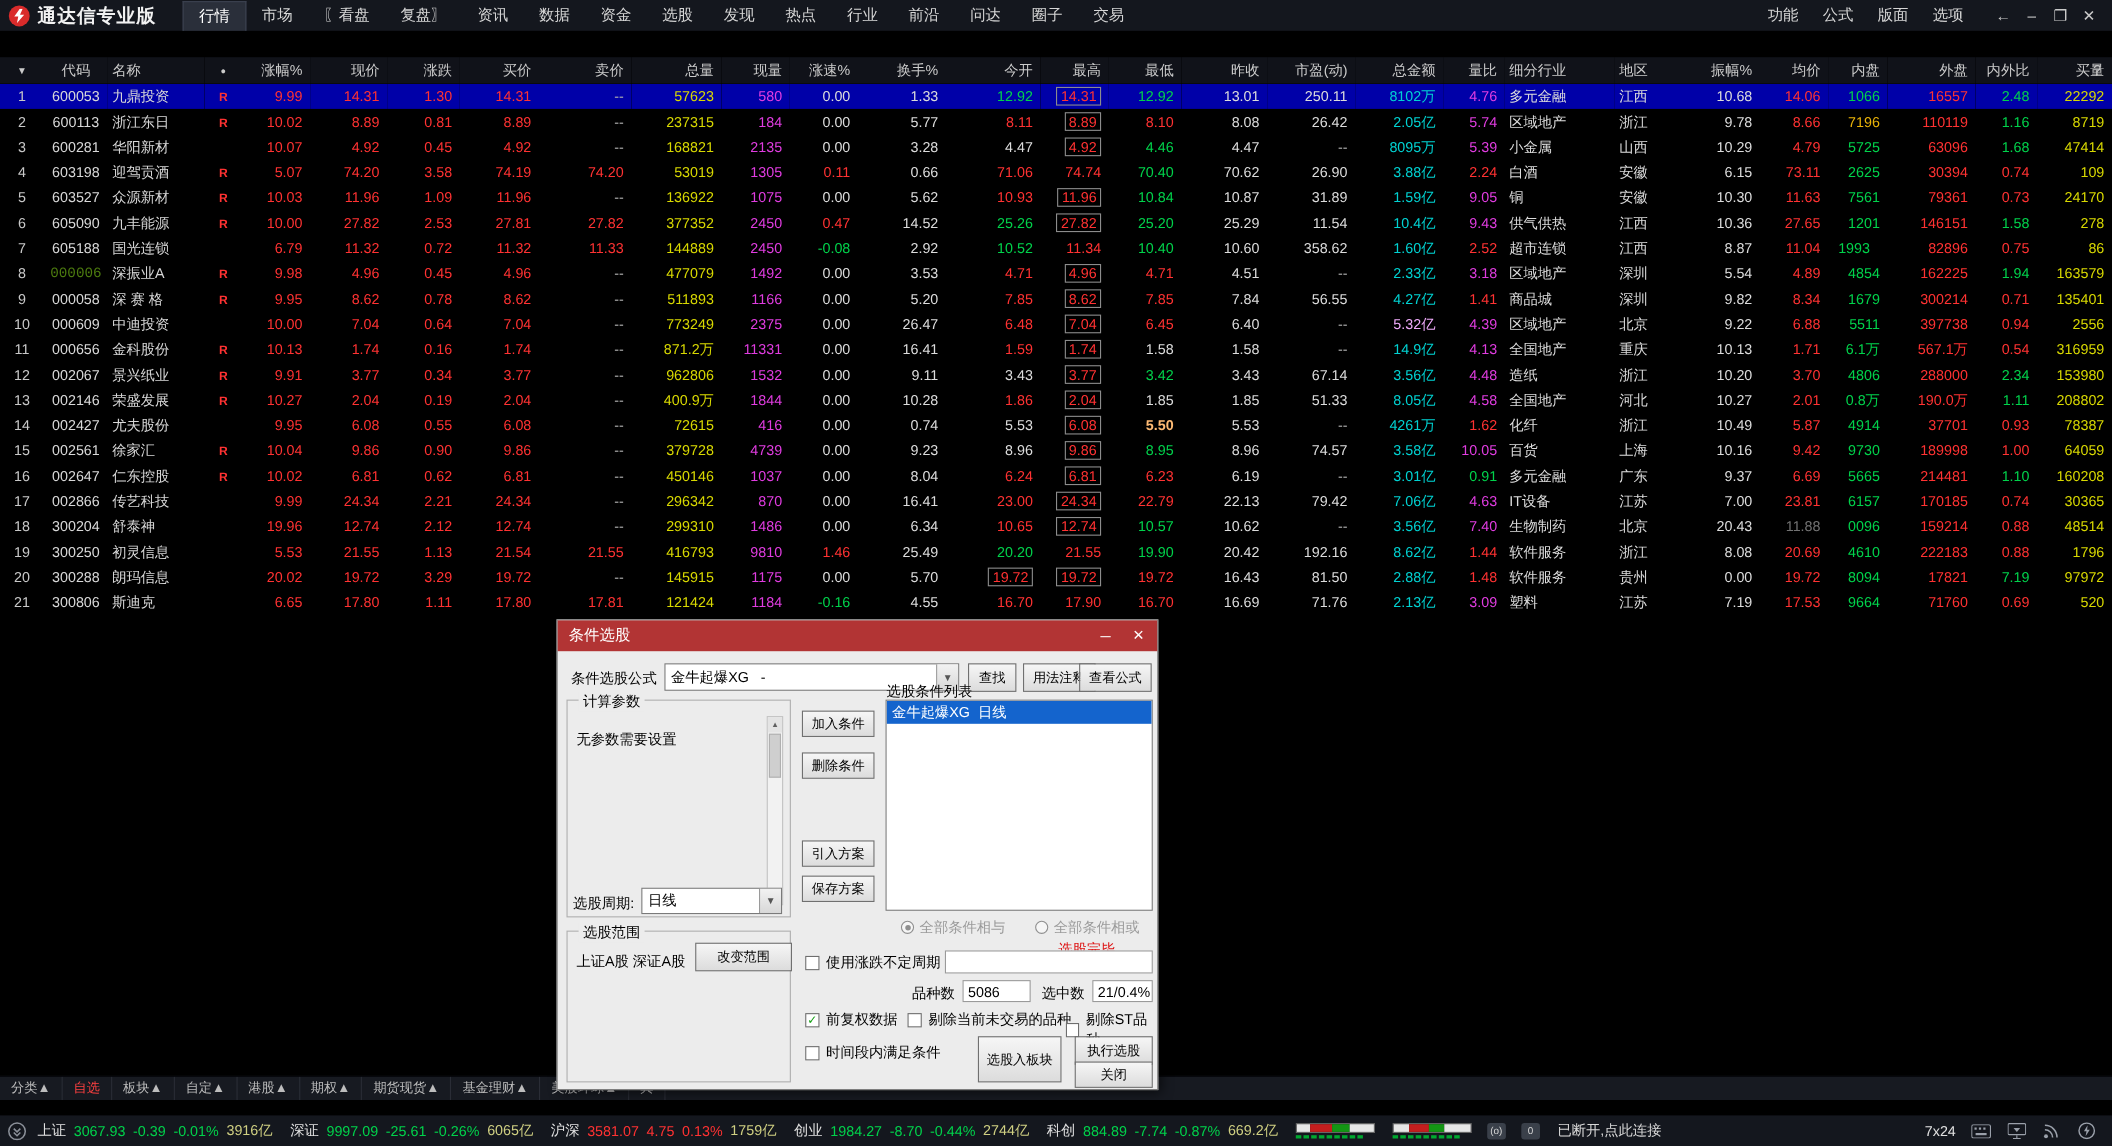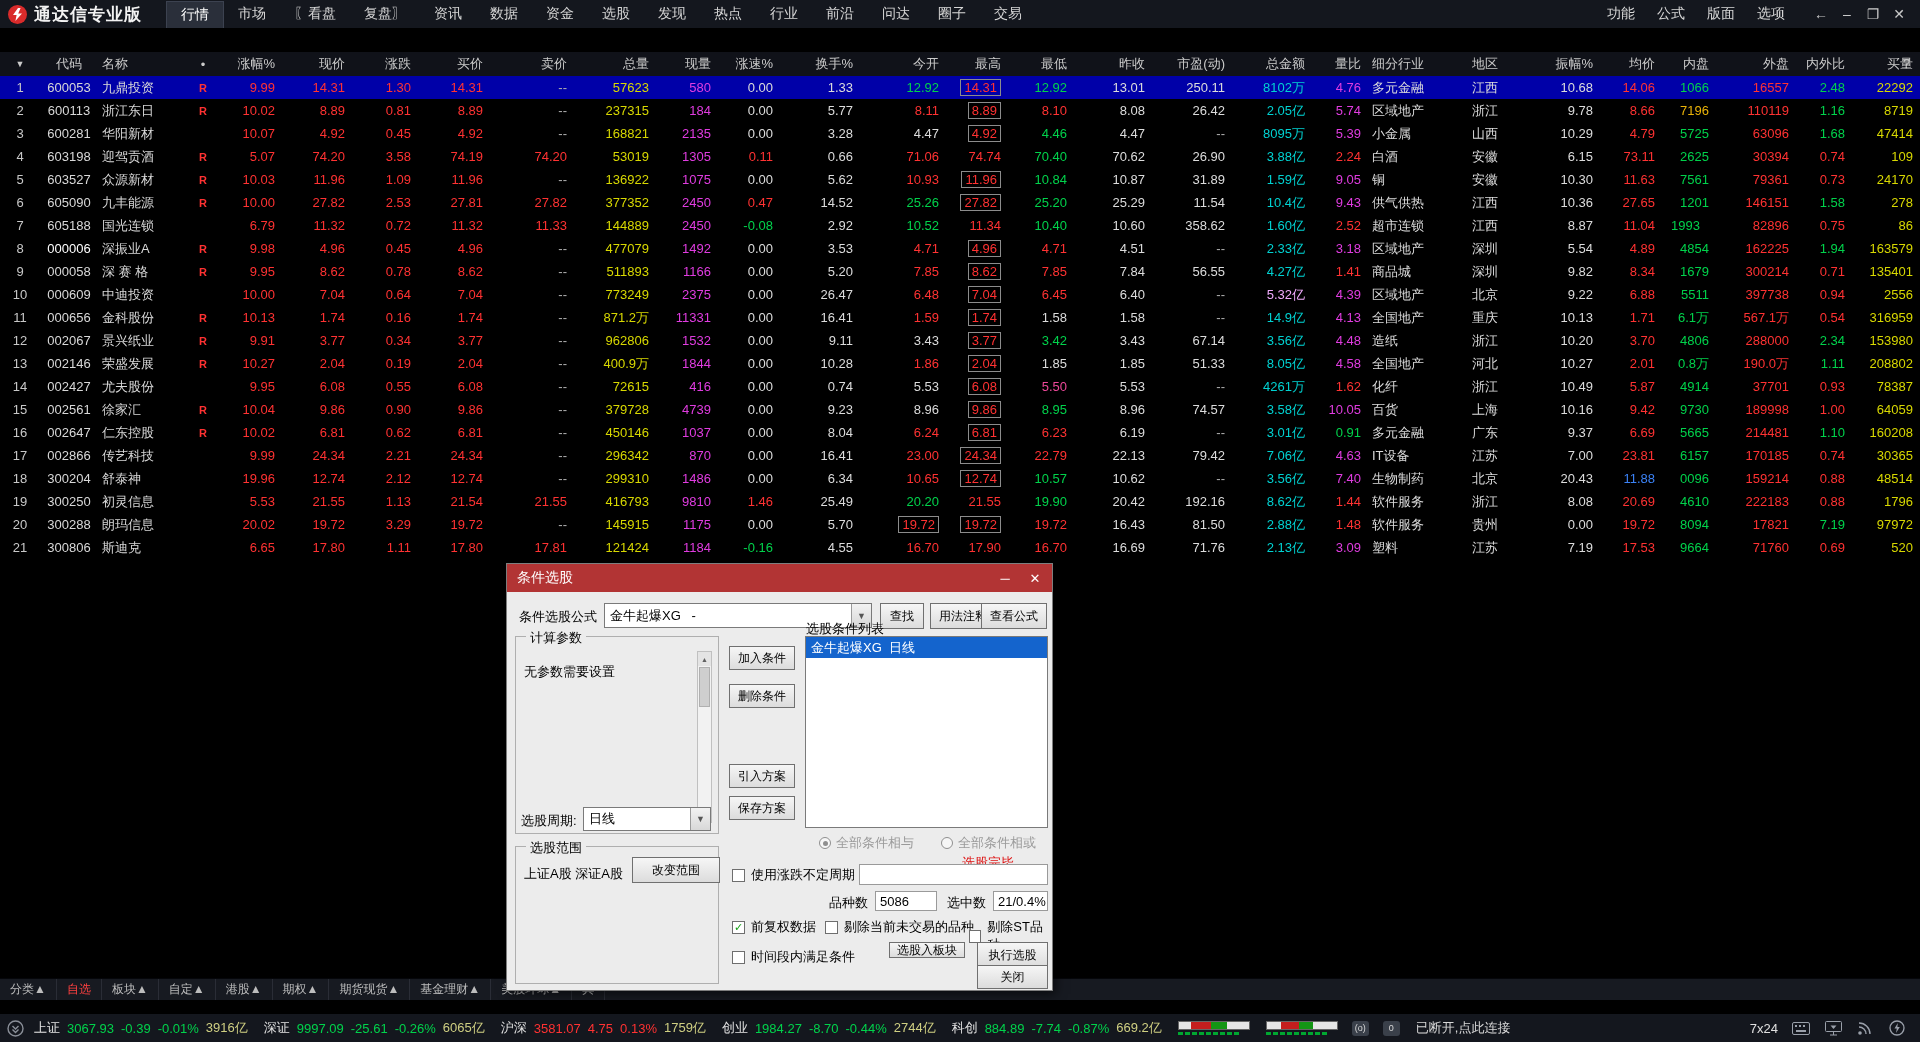--- a/index.html
+++ b/index.html
@@ -427,21 +427,21 @@
           <td class="al" style="color: rgb(220, 220, 220);">江西</td>
           <td class="ar" style="color: rgb(220, 220, 220);">8.87</td>
           <td class="ar" style="color: rgb(255, 50, 50);">11.04</td>
           <td class="ar" style="color: rgb(0, 210, 75); text-align: center;">1993</td>
           <td class="ar" style="color: rgb(255, 50, 50);">82896</td>
           <td class="ar" style="color: rgb(255, 50, 50);">0.75</td>
           <td class="ar" style="color: rgb(216, 216, 0);">86</td>
         </tr>
         <tr>
           <td class="ac" style="color: rgb(200, 200, 200);">8</td>
-          <td class="ac" style="color: #ffffff;">000006</td>
+          <td class="ac" style="color: #4d7c0f; font-family: Liberation Mono, monospace;">000006</td>
           <td class="al" style="color: rgb(216, 216, 216);">深振业A</td>
           <td class="ac"><span class="r-flag">R</span></td>
           <td class="ar" style="color: rgb(255, 50, 50);">9.98</td>
           <td class="ar" style="color: rgb(255, 50, 50);">4.96</td>
           <td class="ar" style="color: rgb(255, 50, 50);">0.45</td>
           <td class="ar" style="color: rgb(255, 50, 50);">4.96</td>
           <td class="ar" style="color: rgb(176, 176, 176);">--</td>
           <td class="ar" style="color: rgb(216, 216, 0);">477079</td>
           <td class="ar" style="color: rgb(224, 60, 224);">1492</td>
           <td class="ar" style="color: rgb(220, 220, 220);">0.00</td>
@@ -621,21 +621,21 @@
           <td class="ar" style="color: rgb(255, 50, 50);">6.08</td>
           <td class="ar" style="color: rgb(255, 50, 50);">0.55</td>
           <td class="ar" style="color: rgb(255, 50, 50);">6.08</td>
           <td class="ar" style="color: rgb(176, 176, 176);">--</td>
           <td class="ar" style="color: rgb(216, 216, 0);">72615</td>
           <td class="ar" style="color: rgb(224, 60, 224);">416</td>
           <td class="ar" style="color: rgb(220, 220, 220);">0.00</td>
           <td class="ar" style="color: rgb(220, 220, 220);">0.74</td>
           <td class="ar" style="color: rgb(220, 220, 220);">5.53</td>
           <td class="ar"><span class="boxed" style="color: rgb(255, 50, 50);">6.08</span></td>
-          <td class="ar" style="color: #ec4899;">5.50</td>
+          <td class="ar" style="color: #fdba74; font-weight: bold;">5.50</td>
           <td class="ar" style="color: rgb(220, 220, 220);">5.53</td>
           <td class="ar" style="color: rgb(176, 176, 176);">--</td>
           <td class="ar" style="color: rgb(0, 210, 210);">4261万</td>
           <td class="ar" style="color: rgb(255, 50, 50);">1.62</td>
           <td class="al" style="color: rgb(220, 220, 220);">化纤</td>
           <td class="al" style="color: rgb(220, 220, 220);">浙江</td>
           <td class="ar" style="color: rgb(220, 220, 220);">10.49</td>
           <td class="ar" style="color: rgb(255, 50, 50);">5.87</td>
           <td class="ar" style="color: rgb(0, 210, 75);">4914</td>
           <td class="ar" style="color: rgb(255, 50, 50);">37701</td>
@@ -749,21 +749,21 @@
           <td class="ar" style="color: rgb(255, 50, 50);">10.65</td>
           <td class="ar"><span class="boxed" style="color: rgb(255, 50, 50);">12.74</span></td>
           <td class="ar" style="color: rgb(0, 210, 75);">10.57</td>
           <td class="ar" style="color: rgb(220, 220, 220);">10.62</td>
           <td class="ar" style="color: rgb(176, 176, 176);">--</td>
           <td class="ar" style="color: rgb(0, 210, 210);">3.56亿</td>
           <td class="ar" style="color: rgb(224, 60, 224);">7.40</td>
           <td class="al" style="color: rgb(220, 220, 220);">生物制药</td>
           <td class="al" style="color: rgb(220, 220, 220);">北京</td>
           <td class="ar" style="color: rgb(220, 220, 220);">20.43</td>
-          <td class="ar" style="color: #3b82f6;">11.88</td>
+          <td class="ar" style="color: #737373;">11.88</td>
           <td class="ar" style="color: rgb(0, 210, 75);">0096</td>
           <td class="ar" style="color: rgb(255, 50, 50);">159214</td>
           <td class="ar" style="color: rgb(255, 50, 50);">0.88</td>
           <td class="ar" style="color: rgb(216, 216, 0);">48514</td>
         </tr>
         <tr>
           <td class="ac" style="color: rgb(200, 200, 200);">19</td>
           <td class="ac" style="color: rgb(216, 216, 216);">300250</td>
           <td class="al" style="color: rgb(216, 216, 216);">初灵信息</td>
           <td class="ac"></td>
@@ -1073,18 +1073,18 @@
     </div>
     <div class="cbx-row" style="left:462px;top:354px">
       <span class="cbx"></span>
       <span>剔除ST品种</span>
     </div>
 
     <div class="cbx-row" style="left:225px;top:384px">
       <span class="cbx"></span>
       <span>时间段内满足条件</span>
     </div>
-    <button class="dlg-btn" style="left:382px;top:378px;width:76px;height:16px">选股入板块</button>
+    <button class="dlg-btn" style="left:382px;top:378px;width:76px;height:42px">选股入板块</button>
     <button class="dlg-btn" style="left:470px;top:378px;width:71px;height:26px">执行选股</button>
     <button class="dlg-btn" style="left:470px;top:400px;width:71px;height:24px;top:401px">关闭</button>
   </div>
 
 </div>
 
 </body></html>

